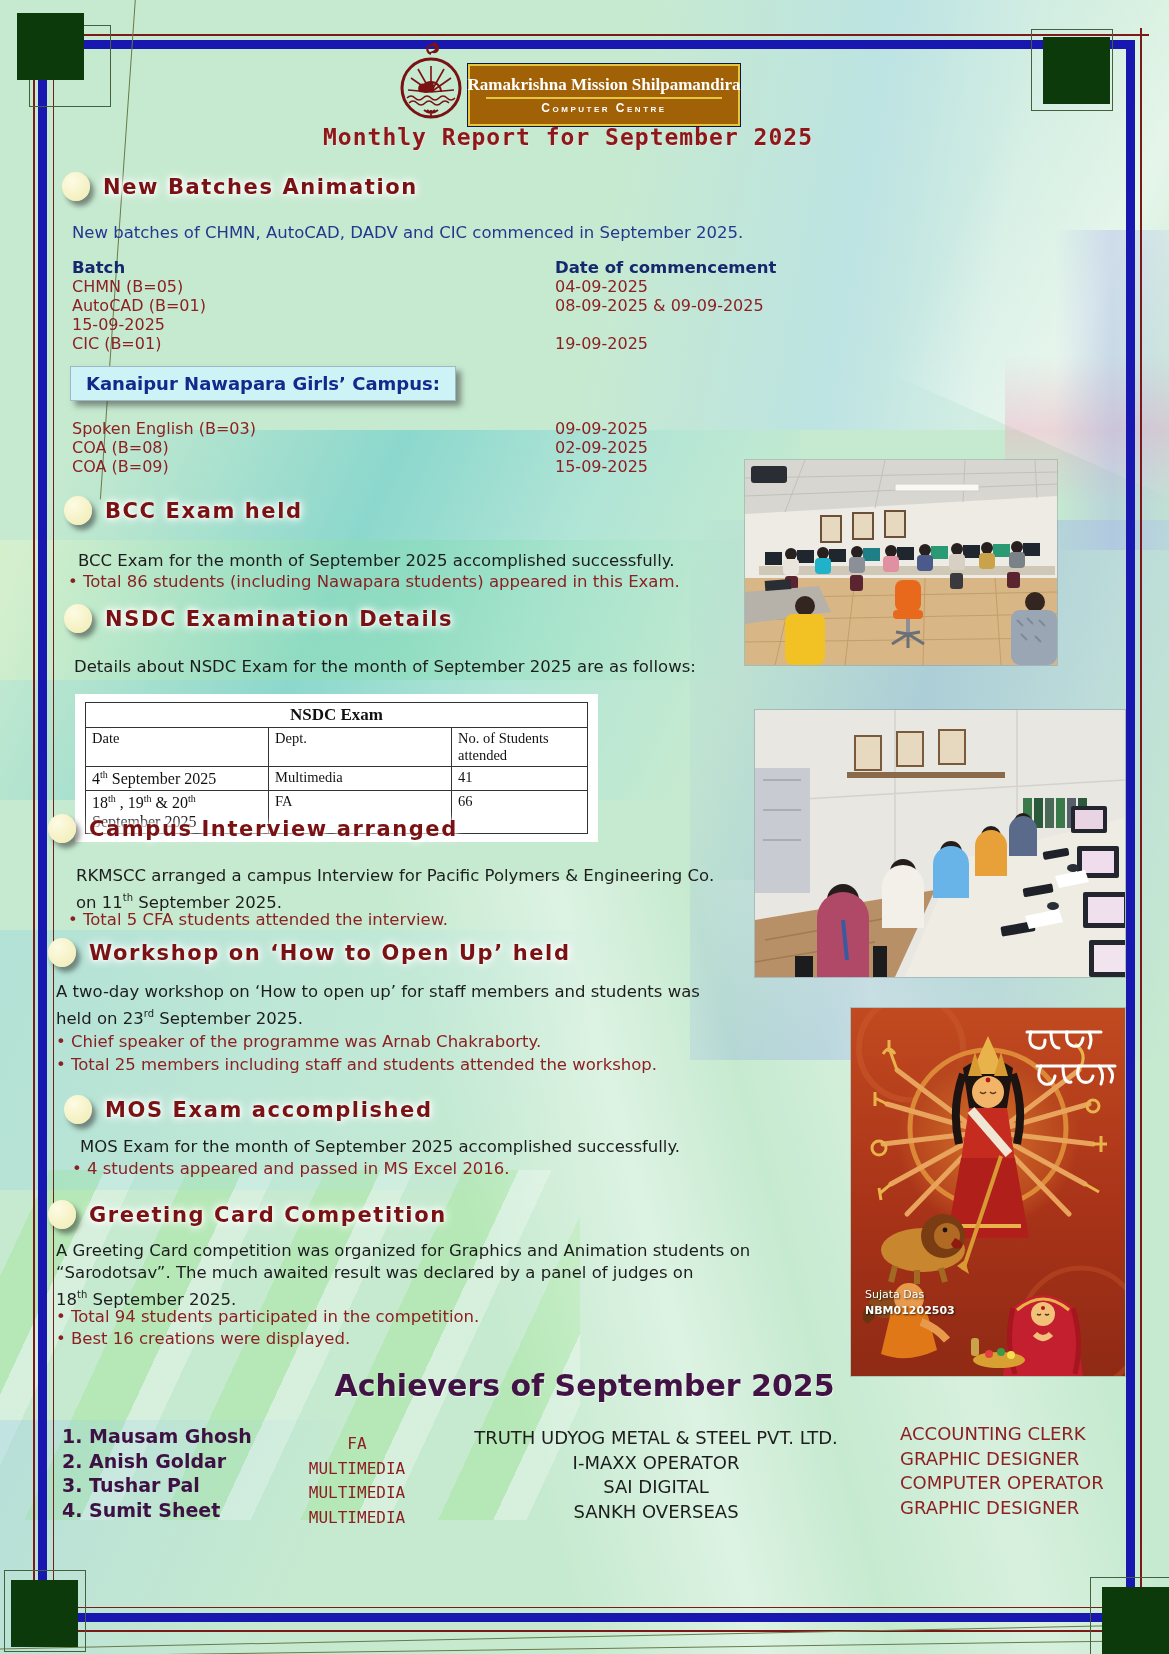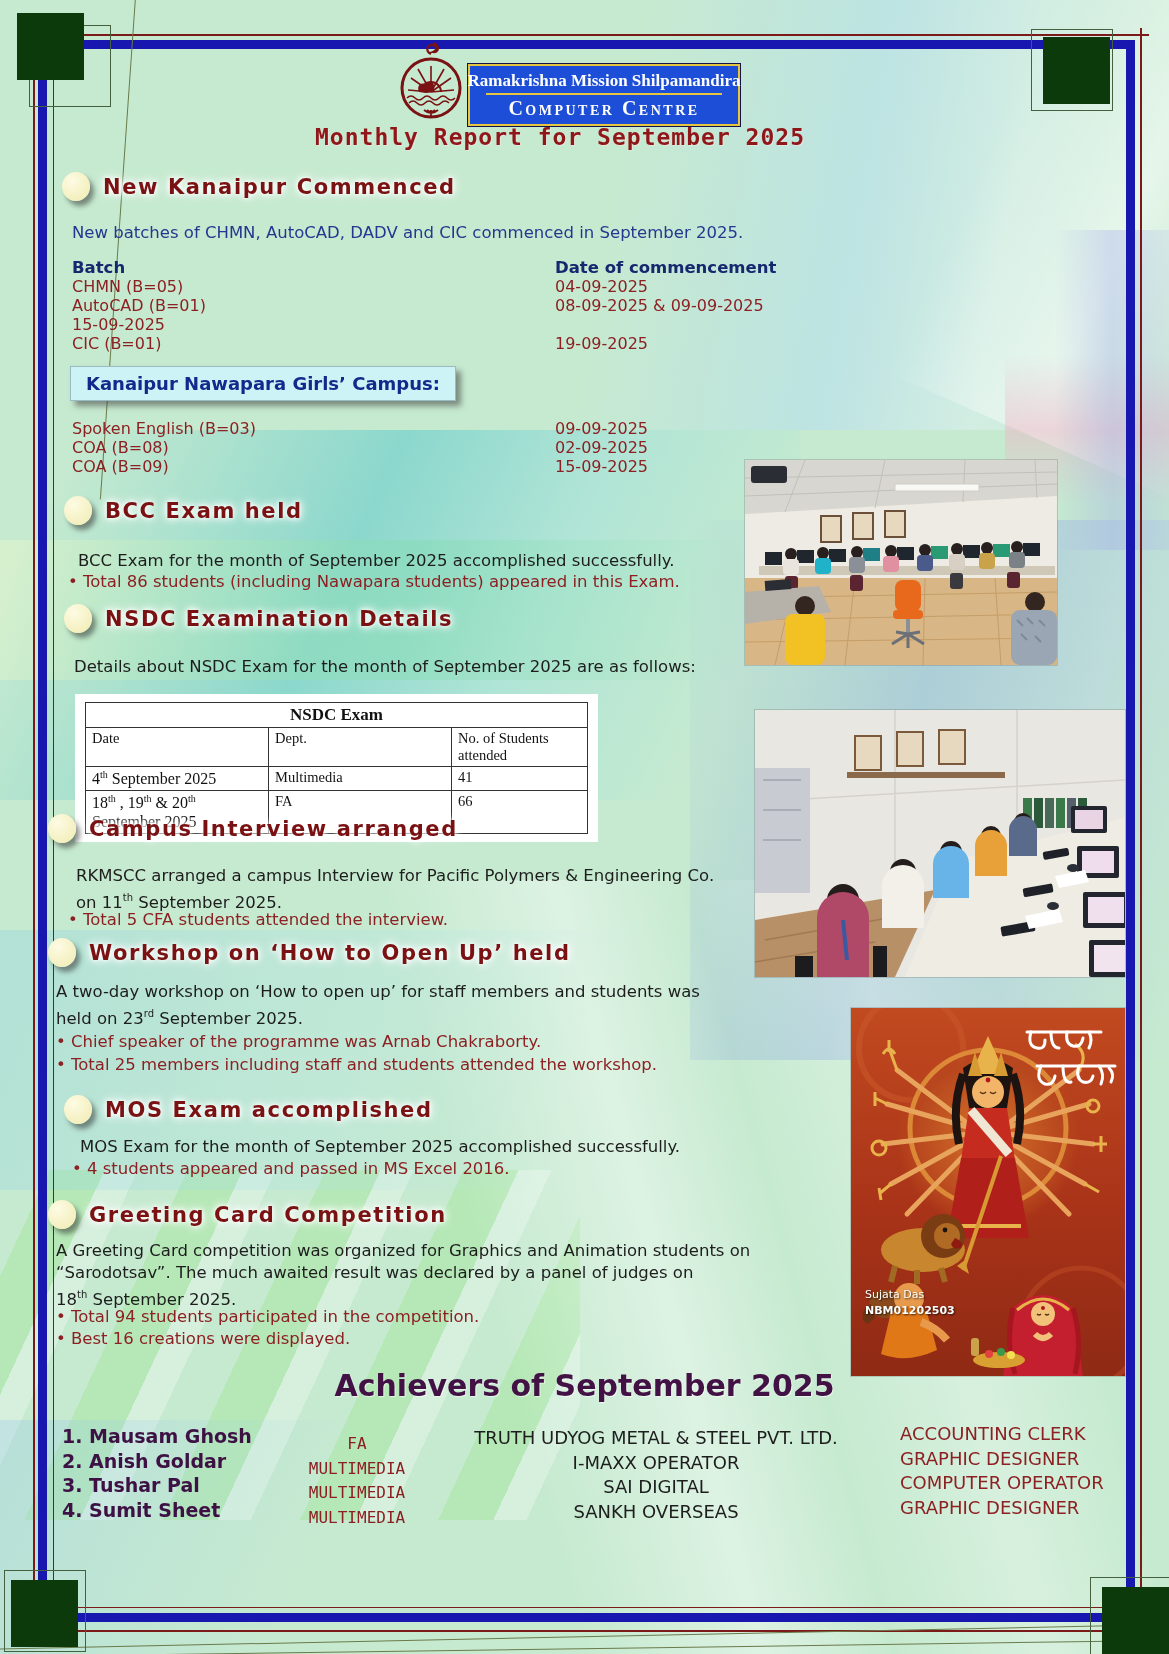--- a/index.html
+++ b/index.html
@@ -32,30 +32,30 @@
   .rl-l2{left:53px;top:28px;bottom:14px;width:1px;}
   .rl-r{left:1140px;top:28px;bottom:14px;width:2px;}
   .corner{position:absolute;width:67px;height:67px;background:#0d3a0b;z-index:4;}
   .corner-outline{position:absolute;width:80px;height:80px;border:1px solid #44603c;z-index:3;}
   .oliveline{position:absolute;background:#6a7a4a;z-index:3;}
   .ol1{left:-20px;top:1636px;width:1230px;height:1px;transform:rotate(-1.2deg);}
   .ol2{left:-20px;top:1648px;width:1230px;height:1px;transform:rotate(-.8deg);}
   .ol3{left:118px;top:-20px;width:1px;height:520px;transform:rotate(4deg);}
 
   
-  .hdr-box{position:absolute;left:468px;top:64px;width:268px;height:58px;background:#1d4ed8;
+  .hdr-box{position:absolute;left:468px;top:64px;width:268px;height:58px;background:#a16207;
      border:2px solid #e6c63e;box-shadow:0 0 0 1px #14124a;z-index:5;display:flex;flex-direction:column;
      align-items:center;justify-content:center;gap:2px;}
   .hdr-line1{font-family:"Liberation Serif",serif;font-weight:bold;color:#fff;font-size:17px;white-space:nowrap;}
   .hdr-rule{width:236px;height:2px;background:#e6c63e;}
-  .hdr-line2{font-family:Liberation Serif, serif;font-weight:bold;color:#fff;font-size:20px;
+  .hdr-line2{font-family:Liberation Sans, sans-serif;font-weight:bold;color:#fff;font-size:12px;
      font-variant:small-caps;letter-spacing:2.5px;white-space:nowrap;}
   .report-title{position:absolute;left:0;top:124px;width:1120px;text-align:center;z-index:5;
      font-family:"DejaVu Sans Mono",monospace;font-weight:bold;font-size:23px;color:#8f1719;
-     letter-spacing:1px;text-shadow:1px 1px 0 rgba(250,230,230,.55);}
+     letter-spacing:1px;text-shadow:1px 1px 0 rgba(250,230,230,.55);padding-left:8px;}
   .logo{position:absolute;left:394px;top:40px;z-index:5;}
 
   
   .abs{position:absolute;z-index:5;}
   .sec{display:flex;align-items:center;gap:13px;}
   .dot{width:28px;height:29px;border-radius:50%;flex:0 0 auto;
      background:radial-gradient(circle at 35% 30%,#fdfbe4,#f0ebb0);
      box-shadow:4px 5px 5px rgba(40,40,40,.5);}
   .sec h2{margin:0;font-size:21px;font-weight:800;color:#7a1113;letter-spacing:1.6px;white-space:nowrap;
      text-shadow:0 0 4px #fff,0 0 8px #fff,0 0 12px rgba(255,255,255,.95);}
@@ -137,21 +137,21 @@
   </svg>
   <div class="hdr-box">
     <div class="hdr-line1">Ramakrishna Mission Shilpamandira</div>
     <div class="hdr-rule"></div>
     <div class="hdr-line2">Computer Centre</div>
   </div>
   <div class="report-title">Monthly Report for September 2025</div>
 
   <div class="abs sec" style="left:62px;top:172px;">
     <div class="dot"></div>
-    <h2>New Kanaipur Commenced</h2>
+    <h2>New Batches Animation</h2>
   </div>
   <div class="abs txt navy" style="left:72px;top:222px;">New batches of CHMN, AutoCAD, DADV and CIC commenced in September 2025.</div>
   <div class="abs grid" style="left:72px;top:258px;">
     <div class="row hd">
       <div class="c1">Batch</div>
       <div>Date of commencement</div>
     </div>
     <div class="row red">
       <div class="c1">CHMN (B=05)</div>
       <div>04-09-2025</div>

